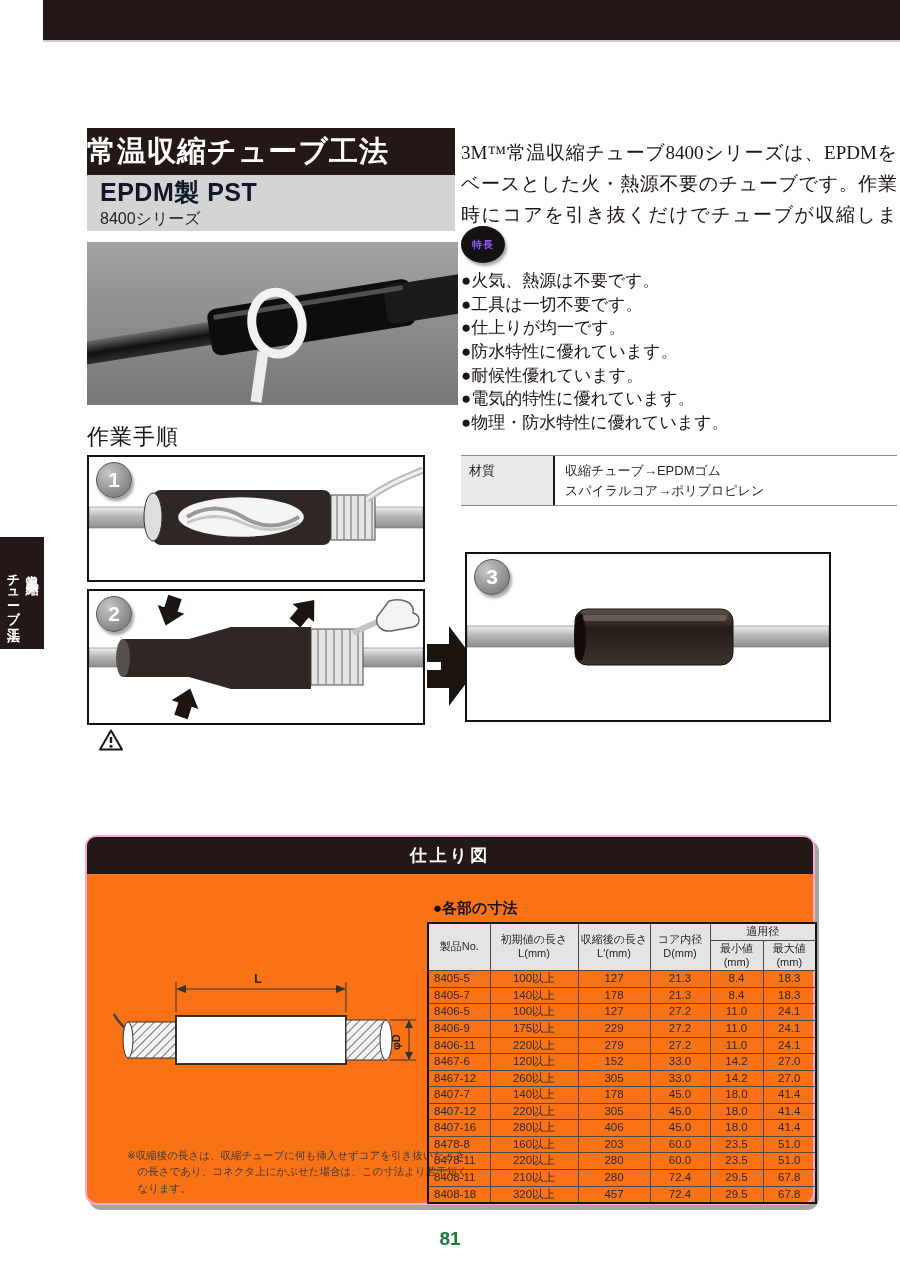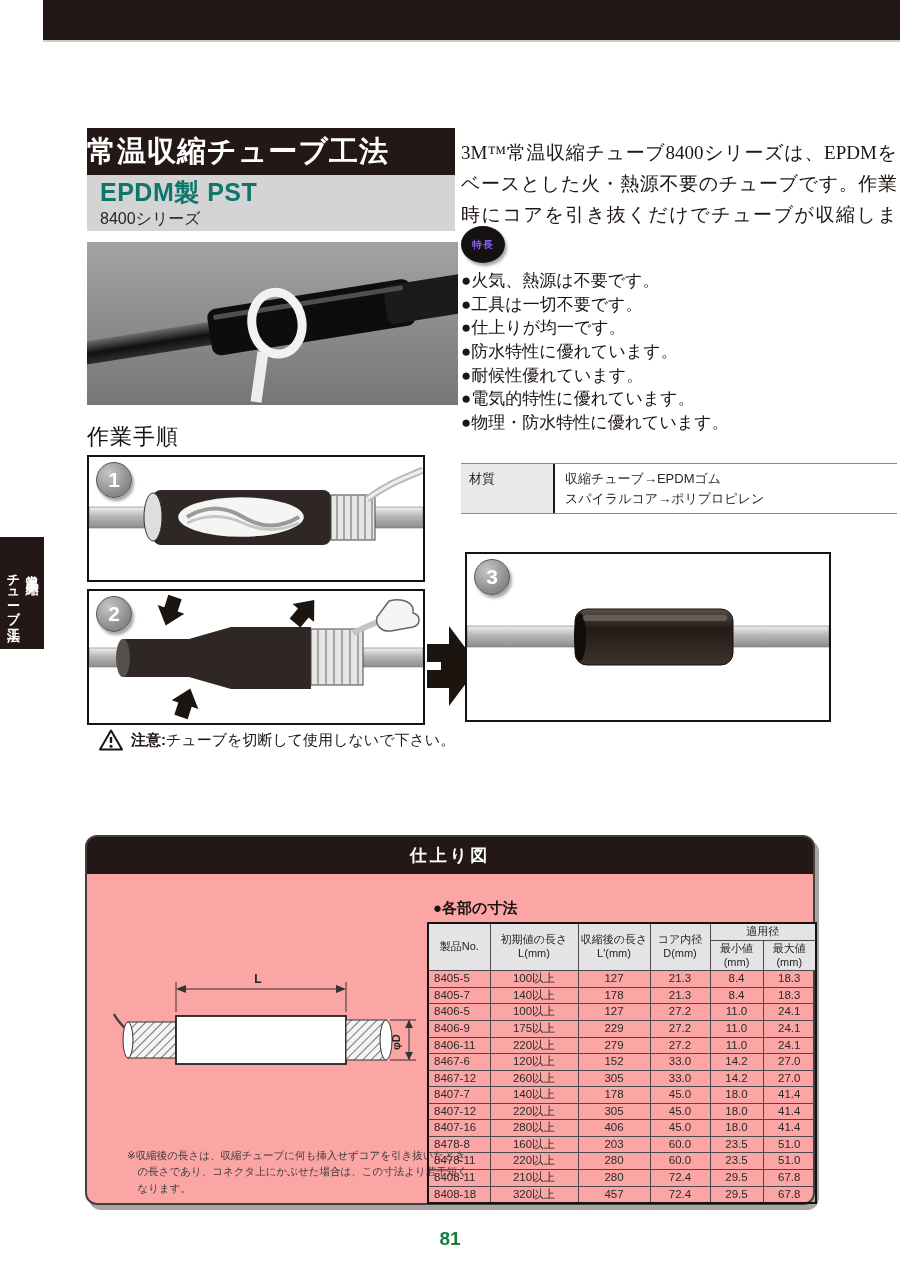--- a/index.html
+++ b/index.html
@@ -10,38 +10,38 @@
   .top-bar{position:absolute;left:43px;top:0;width:857px;height:40px;background:#231815;border-bottom:2px solid #cfcbc8;}
 
   
   .side-tab{position:absolute;left:0;top:537px;width:44px;height:112px;background:#231815;display:flex;align-items:center;justify-content:center;}
   .side-tab .vtext{writing-mode:vertical-rl;color:#fff;font-size:13px;font-weight:bold;letter-spacing:2px;line-height:1.45;}
 
   
   .title-black{position:absolute;left:87px;top:128px;width:368px;height:47px;background:#231815;color:#fff;
     font-size:29px;font-weight:bold;line-height:47px;box-sizing:border-box;letter-spacing:1px;}
   .title-gray{position:absolute;left:87px;top:175px;width:368px;height:56px;background:#d4d4d4;box-sizing:border-box;padding:4px 0 0 13px;}
-  .title-sub{font-size:25px;font-weight:bold;color:#0f766e;line-height:1.1;letter-spacing:.5px;}
+  .title-sub{font-size:25px;font-weight:bold;color:#0f172a;line-height:1.1;letter-spacing:.5px;}
   .title-series{font-size:16px;color:#2a2421;margin-top:2px;}
 
   
   .photo{position:absolute;left:87px;top:242px;width:371px;height:163px;}
 
   
   .intro{position:absolute;left:461px;top:119px;width:436px;font-size:19px;line-height:1.62;text-align:justify;color:#1c1512;font-family:"Liberation Serif","DejaVu Serif",serif;}
 
   
   .feature-badge{position:absolute;left:461px;top:226px;width:44px;height:37px;background:#141110;border-radius:50%;
     color:#8b5cf6;font-size:10px;font-weight:bold;display:flex;align-items:center;justify-content:center;letter-spacing:1px;
     box-shadow:2px 3px 3px rgba(0,0,0,.35);}
   .features{position:absolute;left:461px;top:269px;width:436px;margin:0;padding:0;list-style:none;}
   .features li{font-size:17px;line-height:1.39;color:#1c1512;margin-bottom:0;}
 
   
-  .material{position:absolute;left:461px;top:455px;width:436px;border-top:1px solid #8a8a8a;border-bottom:1px solid #8a8a8a;display:flex;margin-top:8px;}
+  .material{position:absolute;left:461px;top:455px;width:436px;border-top:1px solid #8a8a8a;border-bottom:1px solid #8a8a8a;display:flex;}
   .material .m-label{width:92px;background:#e9e9e9;font-size:13px;color:#231815;padding:6px 0 6px 8px;box-sizing:border-box;}
   .material .m-body{flex:1;border-left:2px solid #231815;padding:5px 0 5px 10px;font-size:13px;line-height:1.5;color:#2a2a2a;}
 
   
   .proc-heading{position:absolute;left:87px;top:422px;font-size:22px;font-weight:400;color:#161210;letter-spacing:1px;}
   .step-box{position:absolute;background:#fff;border:2px solid #161210;box-sizing:border-box;}
   .step-box.s1{left:87px;top:455px;width:338px;height:127px;}
   .step-box.s2{left:87px;top:589px;width:338px;height:136px;}
   .step-box.s3{left:465px;top:552px;width:366px;height:170px;}
   .step-badge{position:absolute;left:7px;top:5px;width:34px;height:34px;border-radius:50%;
@@ -49,22 +49,22 @@
     color:#fff;font-size:21px;font-weight:bold;display:flex;align-items:center;justify-content:center;
     box-shadow:2px 3px 3px rgba(0,0,0,.35);z-index:3;}
   .step-art{position:absolute;inset:0;}
   .next-arrow{position:absolute;left:427px;top:608px;width:52px;height:118px;}
 
   
   .warning{position:absolute;left:99px;top:729px;display:flex;align-items:center;gap:8px;font-size:15px;color:#1c1512;}
   .warning b{font-weight:bold;}
 
   
-  .finish-box{position:absolute;left:85px;top:835px;width:730px;height:370px;background:#fca5a5;
-    border:2px solid #404040;border-radius:12px;box-sizing:border-box;box-shadow:4px 5px 0 #a9a49f;}
+  .finish-box{position:absolute;left:85px;top:835px;width:730px;height:370px;background:#f97316;
+    border:2px solid #f9a8d4;border-radius:12px;box-sizing:border-box;box-shadow:4px 5px 0 #a9a49f;}
   .finish-header{height:37px;background:#231815;border-radius:9px 9px 0 0;color:#fff;font-size:17px;font-weight:bold;
     display:flex;align-items:center;justify-content:center;letter-spacing:3px;}
   .diagram{position:absolute;left:25px;top:125px;width:310px;height:150px;}
   .finish-note{position:absolute;left:40px;top:310px;width:332px;font-size:10.5px;line-height:1.55;color:#3a3a3a;padding-left:1em;text-indent:-1em;}
 
   .dims{position:absolute;left:340px;top:62px;width:390px;}
   .dims-caption{font-size:15px;font-weight:bold;color:#161210;margin:0 0 4px 6px;}
   table.dims-table{border-collapse:collapse;width:388px;table-layout:fixed;}
   .dims-table th,.dims-table td{border:1px solid #4a4a4a;font-weight:normal;}
   .dims-table{border:2px solid #161210;}
@@ -237,21 +237,20 @@
       <rect x="116" y="61" width="144" height="6" rx="3" fill="#6b615a" opacity="0.85"></rect>
     </svg>
   </div>
 
   <div class="warning">
     <svg width="24" height="22" viewBox="0 0 24 22">
       <polygon points="12,1.5 23,20.5 1,20.5" fill="none" stroke="#1c1512" stroke-width="2" stroke-linejoin="round"></polygon>
       <line x1="12" y1="8" x2="12" y2="14" stroke="#1c1512" stroke-width="2.4"></line>
       <circle cx="12" cy="17.2" r="1.5" fill="#1c1512"></circle>
     </svg>
-    <span><b>注意:</b><span>チューブを切断して使用しないで下さい。</span></span>
   </div>
 
   <div class="finish-box">
     <div class="finish-header">仕上り図</div>
 
     <svg class="diagram" width="310" height="150" viewBox="0 0 310 150">
       <defs>
         <pattern id="hp" width="6" height="6" patternUnits="userSpaceOnUse" patternTransform="rotate(45)">
           <rect width="6" height="6" fill="#f4f4f4"></rect>
           <line x1="0" y1="0" x2="0" y2="6" stroke="#5a5a5a" stroke-width="1.6"></line>

